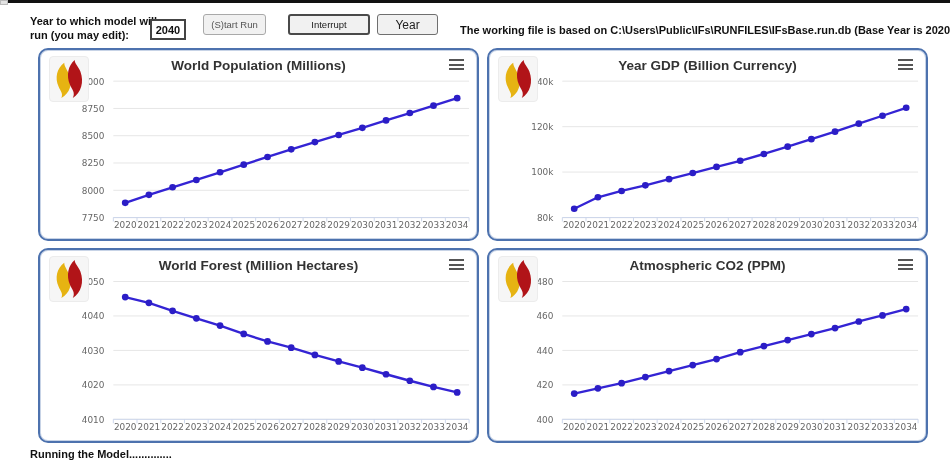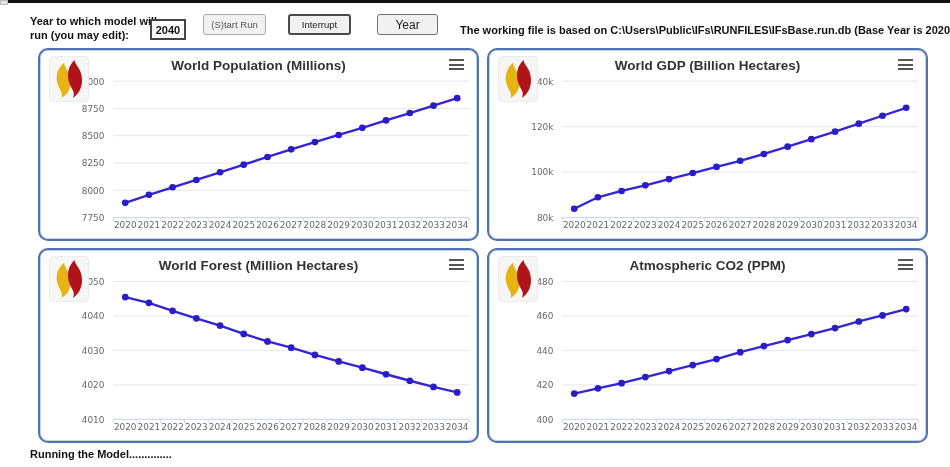--- a/index.html
+++ b/index.html
@@ -10,21 +10,21 @@
   .topbar-tab  { position:absolute; left:0; top:0; width:8px; height:5px; background:#e3e3e3; border:1px solid #bbb; }
 
   .toolbar-label { position:absolute; left:30px; top:15px; width:132px;
                    font-size:11px; font-weight:bold; line-height:1.25; color:#111; }
   .year-input  { position:absolute; left:150px; top:19px; width:36px; height:21px;
                  border:2px solid #444; font:bold 11px "Liberation Sans", sans-serif;
                  text-align:center; background:#fff; color:#111; }
   .btn { position:absolute; top:14px; height:21px; background:#f1f1f1; border-radius:3px;
          font-family:"Liberation Sans", sans-serif; color:#222; cursor:pointer; }
   .btn-start     { left:203px; width:63px; border:1px solid #a9a9a9; font-size:9.5px; color:#555; }
-  .btn-interrupt { left:288px; width:63px; border:2px solid #4a4a4a; font-size:9.5px; }
+  .btn-interrupt { left:288px; width:82px; border:2px solid #4a4a4a; font-size:9.5px; }
   .btn-help      { left:377px; width:61px; border:1px solid #6f6f6f; font-size:12px; }
   .working-text  { position:absolute; left:460px; top:24px; font-size:11px; font-weight:bold; color:#111; white-space:nowrap; }
 
   .panel { position:absolute; width:441px; background:#fff; border:2px solid #4d72ae;
            border-radius:10px; box-shadow: inset 0 0 0 1px #c7d3e6; }
   .panel-tl { left:38px;  top:48px;  height:193px; }
   .panel-tr { left:487px; top:48px;  height:193px; }
   .panel-bl { left:38px;  top:248px; height:195px; }
   .panel-br { left:487px; top:248px; height:195px; }
 
@@ -189,21 +189,21 @@
       <circle cx="373.2" cy="75.6" r="3.4" fill="#2b1dc6"></circle>
       <circle cx="397.1" cy="67.5" r="3.4" fill="#2b1dc6"></circle>
       <circle cx="421.0" cy="59.3" r="3.4" fill="#2b1dc6"></circle>
     </svg>
   <div class="logo">
     <svg viewBox="0 0 40 46">
       <path d="M15 6 C7 12 5 22 9 31 C11 36 14 38 12 43 C21 38 24 28 20 18 C18 13 15 10 15 6 Z" fill="#e6b312"></path>
       <path d="M26 3 C19 9 17 19 21 29 C23 34 27 37 24 43 C33 37 36 26 32 15 C30 10 26 7 26 3 Z" fill="#b11418"></path>
     </svg>
   </div>
-  <div class="chart-title">World GDP (Billion Hectares)</div>
+  <div class="chart-title">Year GDP (Billion Currency)</div>
   <div class="chart-menu">
       <span></span>
       <span></span>
       <span></span>
     </div>
 </div>
 
 <div class="panel panel-bl">
   <svg class="chart" viewBox="0 0 441 194" preserveAspectRatio="none">
       <line x1="74" y1="172.0" x2="433" y2="172.0" stroke="#e6e6e6" stroke-width="1"></line>

